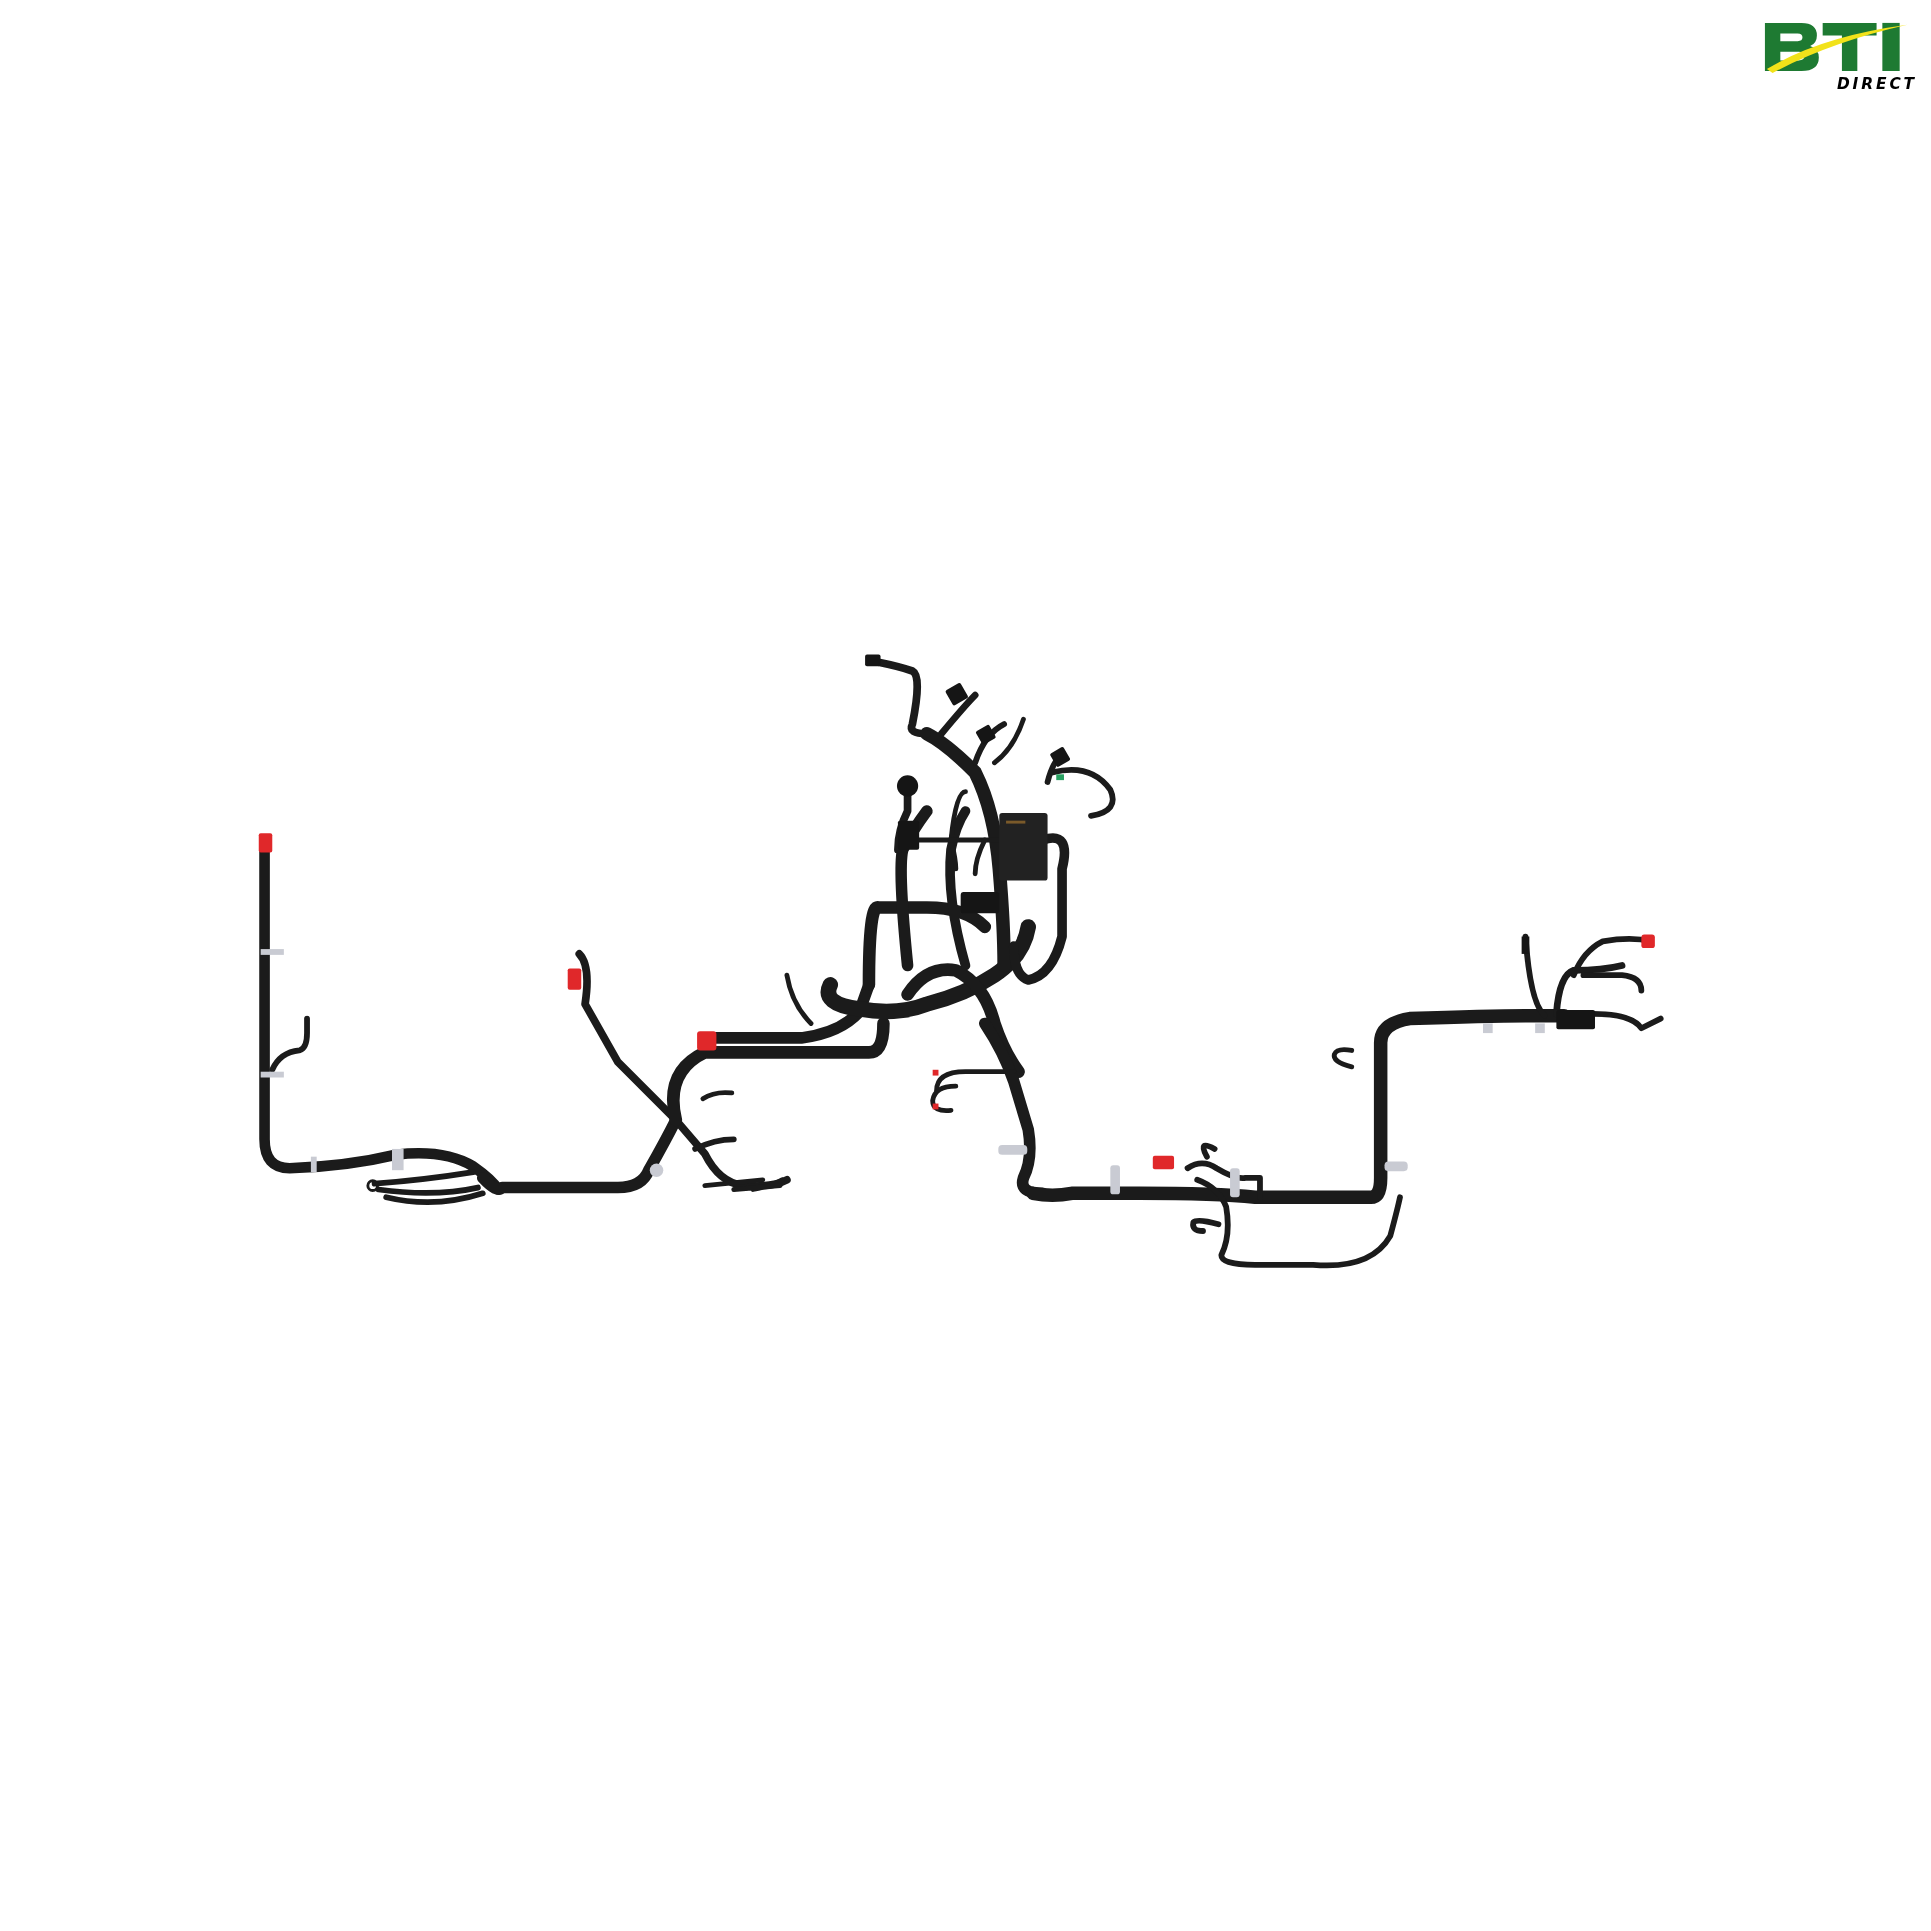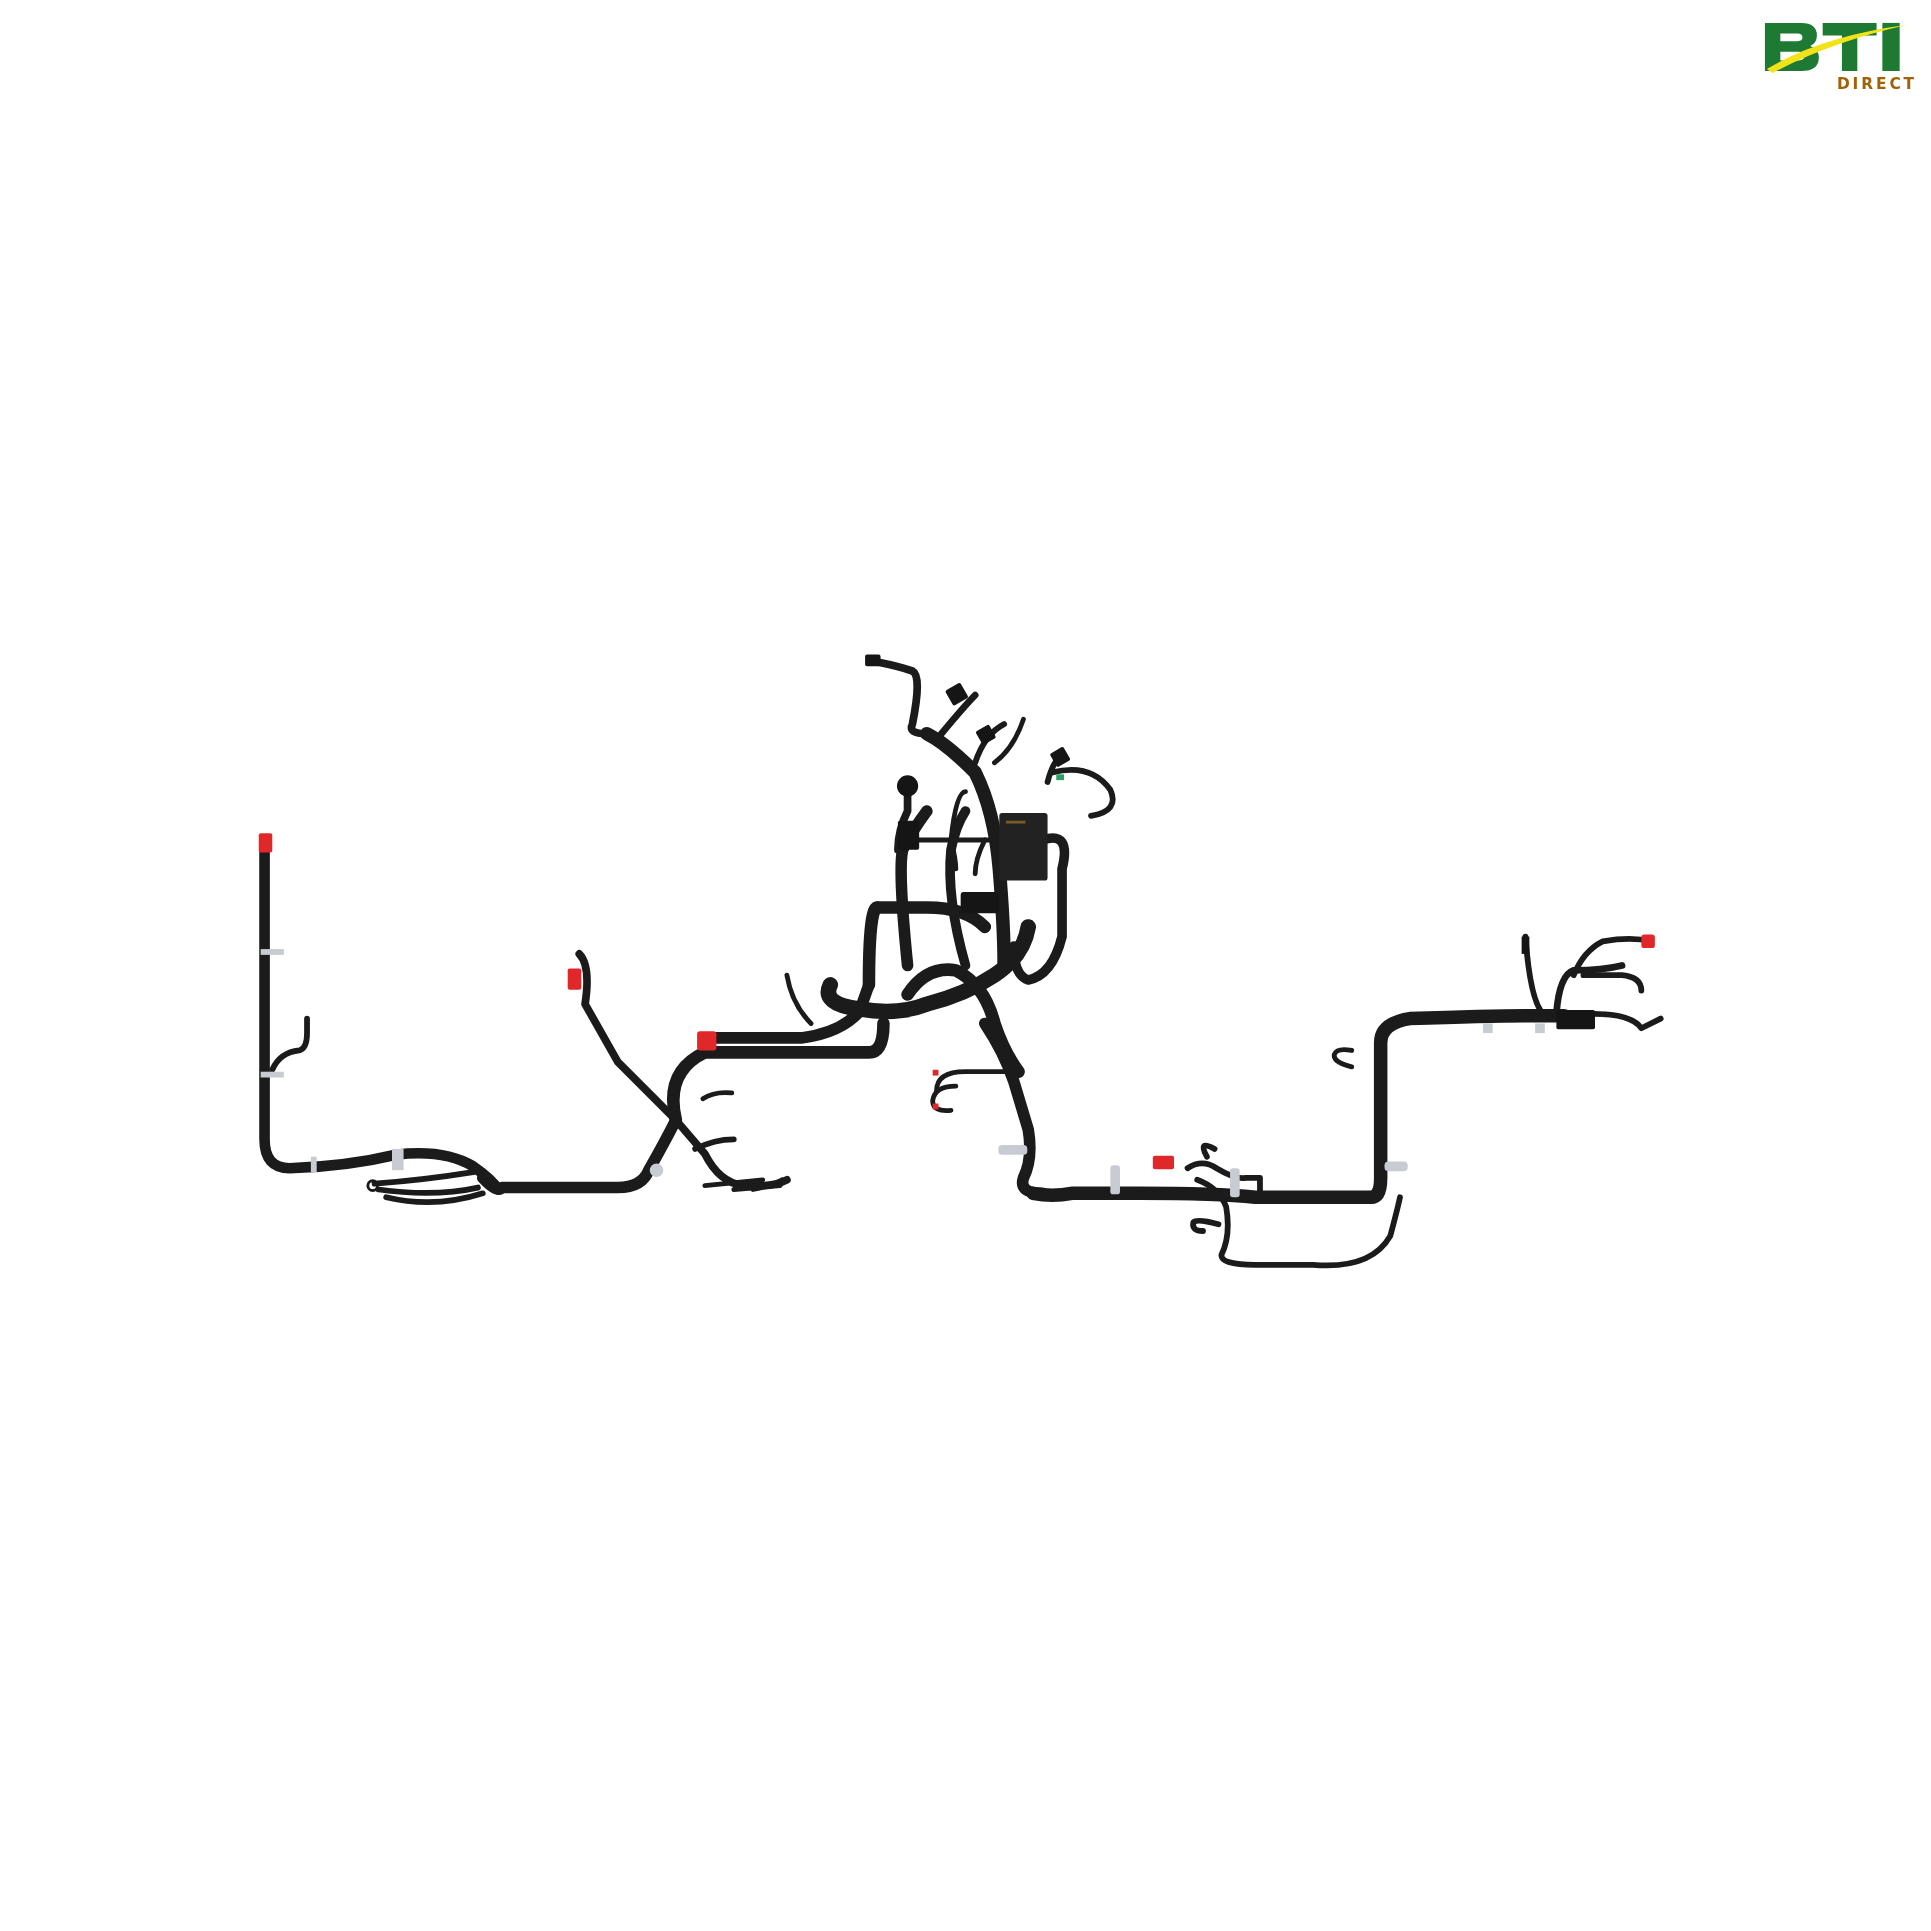--- a/index.html
+++ b/index.html
@@ -1,19 +1,19 @@
 <!DOCTYPE html>
 <html><head>
 <meta charset="utf-8">
 <style>
   html, body { margin:0; padding:0; background:#ffffff; }
   body { width:1931px; height:1931px; position:relative; overflow:hidden; font-family:"Liberation Sans", sans-serif; }
   .logo { position:absolute; left:1763px; top:17.4px; width:154px; height:79px; }
   .logo svg { width:154px; height:58px; display:block; }
-  .logo-sub { position:absolute; right:0; top:58px; font-family:"DejaVu Sans", sans-serif; font-weight:bold; font-size:15.4px; letter-spacing:2.9px; color:#a16207; }
+  .logo-sub { position:absolute; right:0; top:58px; font-family:"DejaVu Sans", sans-serif; font-weight:bold; font-size:15.4px; letter-spacing:2.9px; color:#000000;font-style:italic; }
   .harness { position:absolute; left:0; top:0; width:1931px; height:1931px; }
 </style>
 </head>
 <body>
 
 <div class="logo">
   <svg viewBox="0 0 160 60">
 
     <path d="M2 6 H40 Q56 6 56 19 Q56 27 49 30 Q58 33 58 42 Q58 56 40 56 H2 Z M18 17 V25 H36 Q41 25 41 21 Q41 17 36 17 Z M18 36 V45 H37 Q43 45 43 40.5 Q43 36 37 36 Z" fill="#1e7a32"></path>
 

